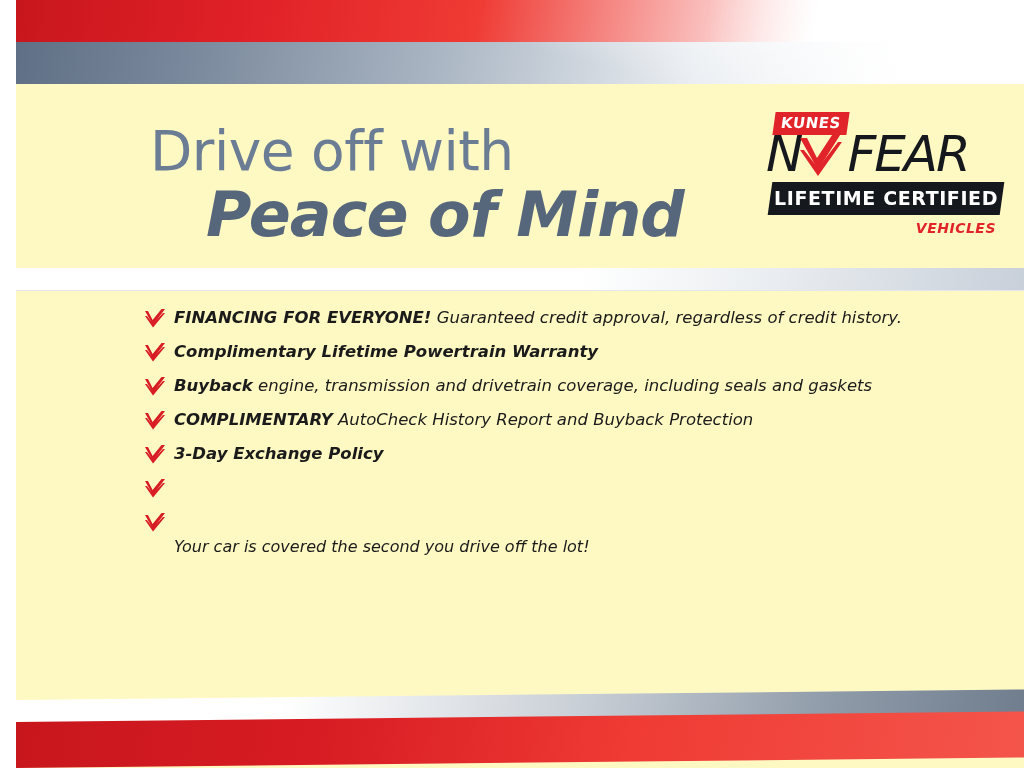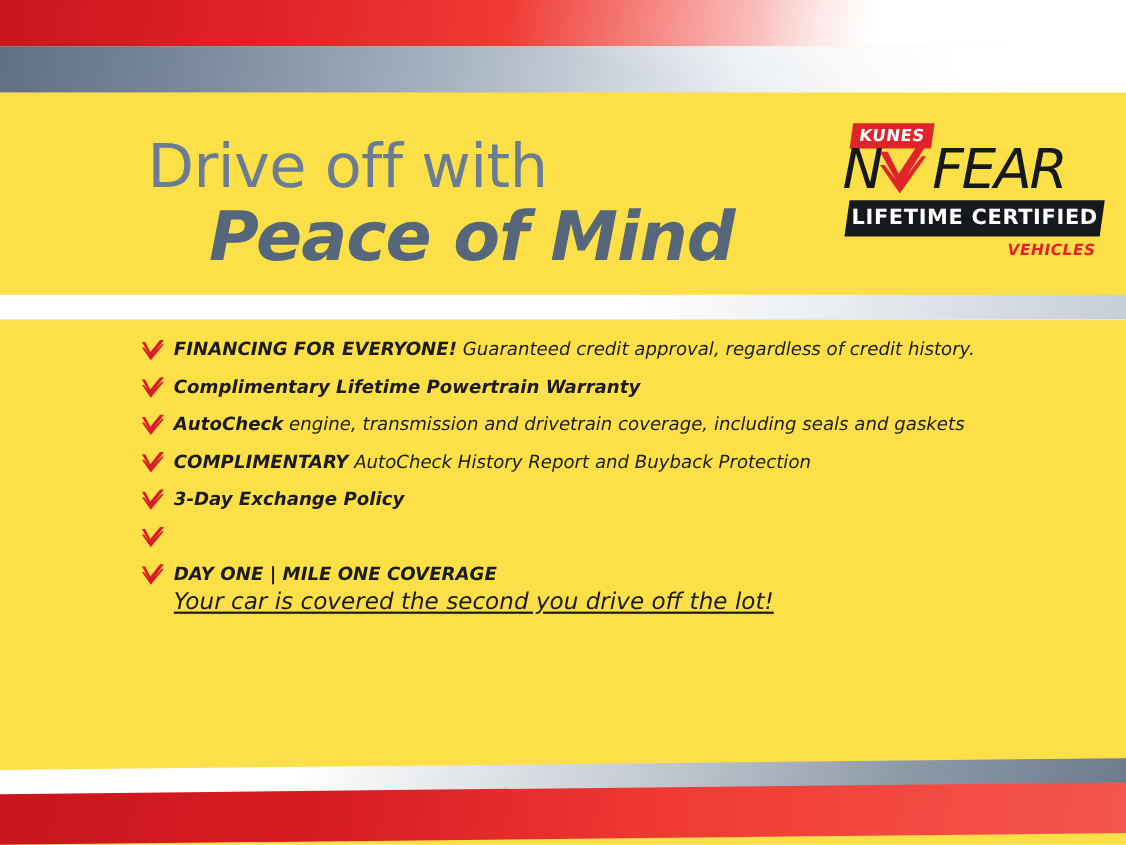--- a/index.html
+++ b/index.html
@@ -11,21 +11,22 @@
     width: 1024px;
     height: 768px;
     font-family: "Liberation Sans", sans-serif;
     overflow: hidden;
     position: relative;
   }
 
   .poster {
     position: absolute;
     inset: 0;
-    background: #fde047;
+    background: #fef9c3;
+    margin-left: 16px;
   }
 
   
   .top-red {
     position: absolute;
     top: 0; left: 0;
     width: 1024px;
     height: 42px;
     background: linear-gradient(100deg, #c8161d 0%, #e02027 22%, #ef3b34 45%, #ffffff 78%, #ffffff 100%);
   }
@@ -206,28 +207,27 @@
     font-size: 16.5px;
     line-height: 21px;
     font-style: italic;
     color: #1b1b1b;
   }
   .bullet-text b {
     font-weight: 700;
   }
   .bullet-sub {
     font-family: "DejaVu Sans", sans-serif;
-    font-size: 21px;
+    font-size: 16px;
     line-height: 22px;
     font-style: italic;
     color: #1b1b1b;
     margin-left: 30px;
     margin-top: -8px;
     margin-bottom: 10px;
-    text-decoration: underline;
   }
 </style>
 </head>
 <body>
 
 <div class="poster">
 
   <div class="top-red"></div>
   <div class="top-blue"></div>
   <div class="top-white-wedge"></div>
@@ -265,21 +265,21 @@
             <path d="M1 3 L9 17 L21 1 L17.5 1 L8.6 12 L4 3 Z" fill="#d81c23"></path>
             <path d="M1 8 L9 19.5 L21 5 L19 5 L9 15.8 L3 8 Z" fill="#d81c23"></path>
           </svg></span>
         <div class="bullet-text"><b>Complimentary Lifetime Powertrain Warranty</b></div>
       </div>
       <div class="bullet">
         <span class="check"><svg viewBox="0 0 22 20">
             <path d="M1 3 L9 17 L21 1 L17.5 1 L8.6 12 L4 3 Z" fill="#d81c23"></path>
             <path d="M1 8 L9 19.5 L21 5 L19 5 L9 15.8 L3 8 Z" fill="#d81c23"></path>
           </svg></span>
-        <div class="bullet-text"><b>AutoCheck</b><span> engine, transmission and drivetrain coverage, including seals and gaskets</span></div>
+        <div class="bullet-text"><b>Buyback</b><span> engine, transmission and drivetrain coverage, including seals and gaskets</span></div>
       </div>
       <div class="bullet">
         <span class="check"><svg viewBox="0 0 22 20">
             <path d="M1 3 L9 17 L21 1 L17.5 1 L8.6 12 L4 3 Z" fill="#d81c23"></path>
             <path d="M1 8 L9 19.5 L21 5 L19 5 L9 15.8 L3 8 Z" fill="#d81c23"></path>
           </svg></span>
         <div class="bullet-text"><b>COMPLIMENTARY</b><span> AutoCheck History Report and Buyback Protection</span></div>
       </div>
       <div class="bullet">
         <span class="check"><svg viewBox="0 0 22 20">
@@ -292,21 +292,20 @@
         <span class="check"><svg viewBox="0 0 22 20">
             <path d="M1 3 L9 17 L21 1 L17.5 1 L8.6 12 L4 3 Z" fill="#d81c23"></path>
             <path d="M1 8 L9 19.5 L21 5 L19 5 L9 15.8 L3 8 Z" fill="#d81c23"></path>
           </svg></span>
       </div>
       <div class="bullet">
         <span class="check"><svg viewBox="0 0 22 20">
             <path d="M1 3 L9 17 L21 1 L17.5 1 L8.6 12 L4 3 Z" fill="#d81c23"></path>
             <path d="M1 8 L9 19.5 L21 5 L19 5 L9 15.8 L3 8 Z" fill="#d81c23"></path>
           </svg></span>
-        <div class="bullet-text"><b>DAY ONE | MILE ONE COVERAGE</b></div>
       </div>
       <div class="bullet-sub">Your car is covered the second you drive off the lot!</div>
     </div>
 
   <div class="bottom-white-slice"></div>
   <div class="bottom-grey"></div>
   <div class="bottom-red"></div>
 </div>
 
 </body></html>

